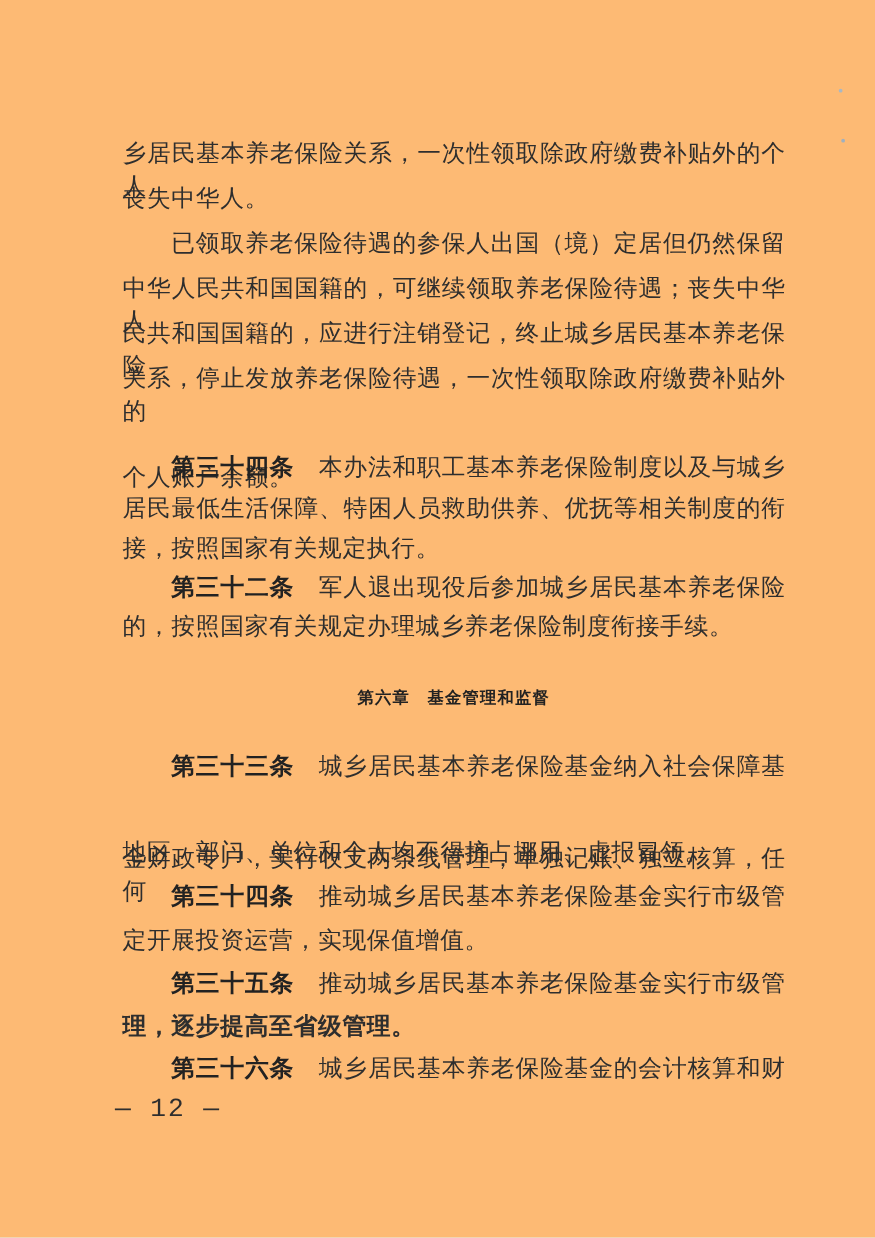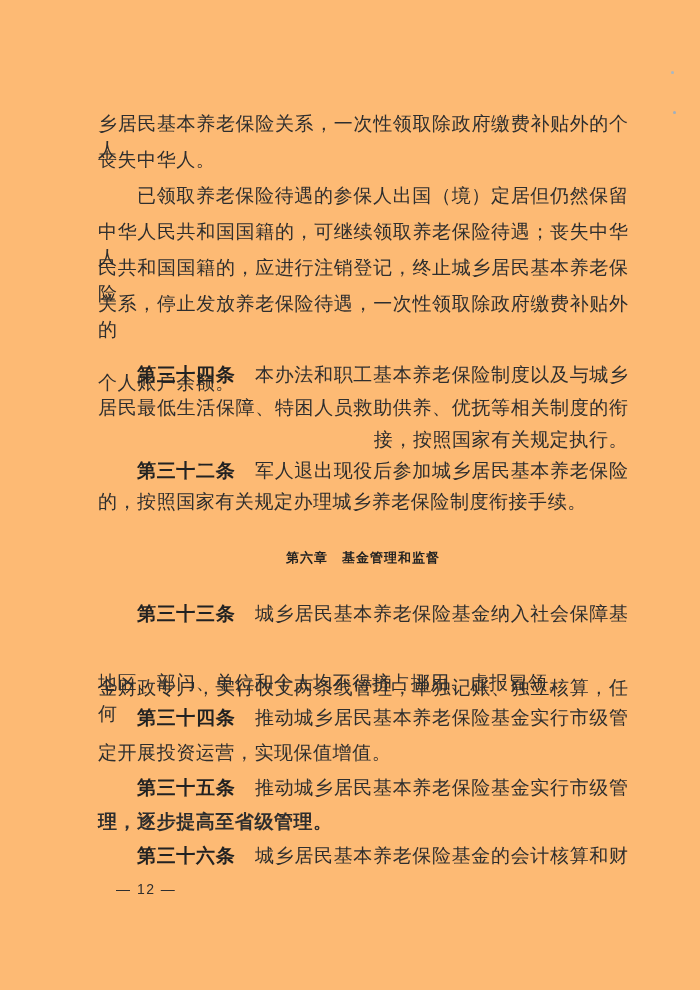--- a/index.html
+++ b/index.html
@@ -41,27 +41,27 @@
     text-align: center;
     text-align-last: center;
     font-weight: bold;
     font-size: 13px;
     letter-spacing: 1px;
     font-family: "Liberation Sans", "DejaVu Sans", sans-serif;
     color: #1f1f1f;
   }
   .footer {
     position: absolute;
-    left: 116px;
+    left: 92px;
     top: 876px;
-    font-size: 14px;
+    font-size: 21px;
     line-height: 26px;
     letter-spacing: 1.5px;
     color: #2e2e2e;
-    font-family: Liberation Sans, sans-serif;
+    font-family: Liberation Mono, monospace;
   }
   .speck {
     position: absolute;
     width: 3px;
     height: 3px;
     border-radius: 50%;
   }
   .speck-1 { left: 671px; top: 71px;  background: #a9b8c4; }
   .speck-2 { left: 673px; top: 111px; background: #9fb0bf; }
 </style>
@@ -72,21 +72,21 @@
   <div id="doc-body">
       <div class="line full" style="top: 111px;"><span>乡居民基本养老保险关系，一次性领取除政府缴费补贴外的个人</span></div>
       <div class="line" style="top: 147px;"><span>丧失中华人。</span></div>
       <div class="line full indent" style="top: 183px;"><span>已领取养老保险待遇的参保人出国（境）定居但仍然保留</span></div>
       <div class="line full" style="top: 219px;"><span>中华人民共和国国籍的，可继续领取养老保险待遇；丧失中华人</span></div>
       <div class="line full" style="top: 255px;"><span>民共和国国籍的，应进行注销登记，终止城乡居民基本养老保险</span></div>
       <div class="line full" style="top: 291px;"><span>关系，停止发放养老保险待遇，一次性领取除政府缴费补贴外的</span></div>
       <div class="line" style="top: 327px; margin-top: 43px;"><span>个人账户余额。</span></div>
       <div class="line full indent" style="top: 362px;"><span class="art">第三十四条</span><span>　本办法和职工基本养老保险制度以及与城乡</span></div>
       <div class="line full" style="top: 395px;"><span>居民最低生活保障、特困人员救助供养、优抚等相关制度的衔</span></div>
-      <div class="line" style="top: 427px; text-align: right;"><span>接，按照国家有关规定执行。</span></div>
+      <div class="line" style="top: 427px;"><span>接，按照国家有关规定执行。</span></div>
       <div class="line full indent" style="top: 458px;"><span class="art">第三十二条</span><span>　军人退出现役后参加城乡居民基本养老保险</span></div>
       <div class="line" style="top: 489px;"><span>的，按照国家有关规定办理城乡养老保险制度衔接手续。</span></div>
       <div class="line heading" style="top: 545px;"><span class="art">第六章　基金管理和监督</span></div>
       <div class="line full indent" style="top: 601px;"><span class="art">第三十三条</span><span>　城乡居民基本养老保险基金纳入社会保障基</span></div>
       <div class="line full" style="top: 636px; margin-top: 39px;"><span>金财政专户，实行收支两条线管理，单独记账、独立核算，任何</span></div>
       <div class="line" style="top: 670px;"><span>地区、部门、单位和个人均不得挤占挪用、虚报冒领。</span></div>
       <div class="line full indent" style="top: 705px;"><span class="art">第三十四条</span><span>　推动城乡居民基本养老保险基金实行市级管</span></div>
       <div class="line" style="top: 740px;"><span>定开展投资运营，实现保值增值。</span></div>
       <div class="line full indent" style="top: 775px;"><span class="art">第三十五条</span><span>　推动城乡居民基本养老保险基金实行市级管</span></div>
       <div class="line" style="top: 809px; font-weight: bold;"><span>理，逐步提高至省级管理。</span></div>

